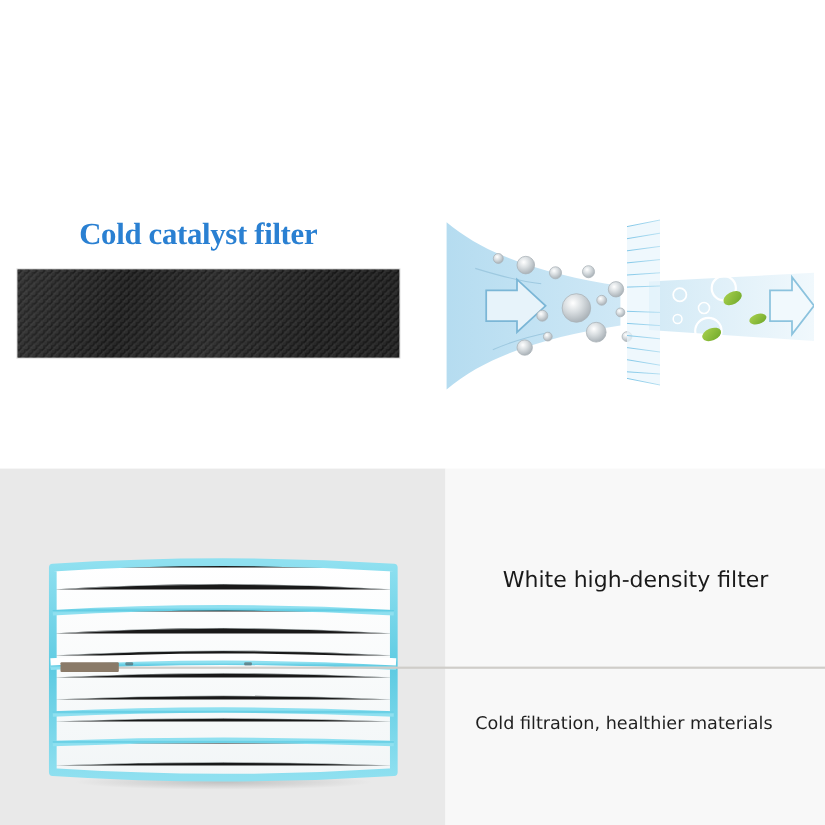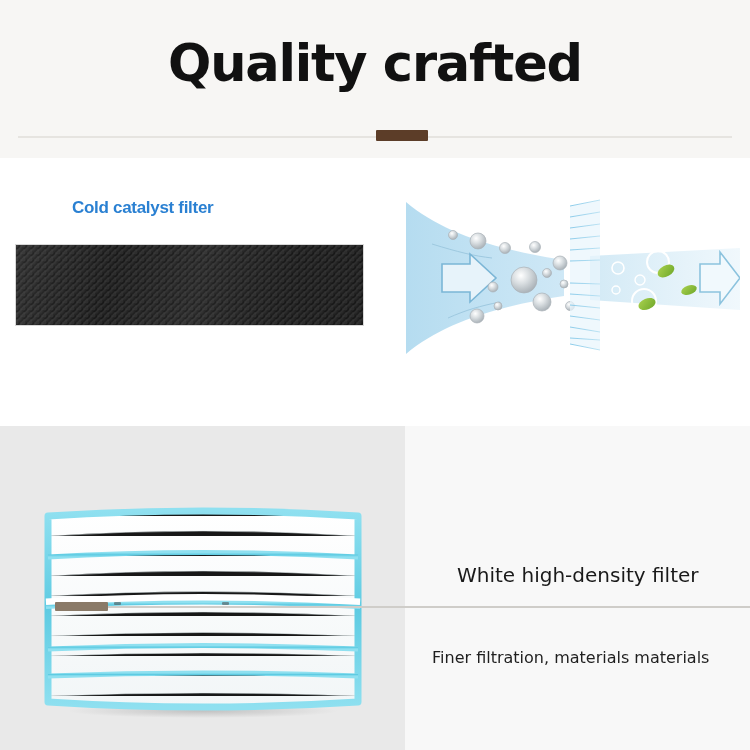--- a/index.html
+++ b/index.html
@@ -45,25 +45,25 @@
   }
 
   
   .sec1 {
     position:absolute; left:0; top:158px;
     width:750px; height:268px;
     background:#ffffff;
   }
   .sec1-title {
     position:absolute; left:72px; top:40px;
-    font-size:17px;
+    font-size:28px;
     font-weight:bold;
     color:#2a80d2;
     letter-spacing:-0.3px;
-    font-family:Liberation Sans, sans-serif;
+    font-family:Liberation Serif, serif;
     white-space:nowrap;
   }
 
   
   .carbon-panel {
     position:absolute; left:16px; top:87px;
     width:347px; height:80px;
     background:#2b2b2b;
     overflow:hidden;
     box-shadow:0 0 0 1px #d8d8d8;
@@ -123,21 +123,20 @@
     position:absolute; left:38px; top:78px;
     width:330px; height:215px;
   }
   .sec2-heading {
     position:absolute; left:52px; top:82px;
     width:280px;
     font-size:20px;
     line-height:38px;
     color:#1a1a1a;
     font-family:"DejaVu Sans", sans-serif;
-    margin-top:48px;
   }
   .sec2-divider {
     position:absolute; left:55px; top:606px;
     width:695px; height:2px;
     background:#cfcdc9;
   }
   .sec2-divider-accent {
     position:absolute; left:55px; top:602px;
     width:53px; height:9px;
     background:#8a7a68;
@@ -149,25 +148,20 @@
     color:#1f1f1f;
     font-family:"DejaVu Sans", sans-serif;
     white-space:nowrap;
   }
 </style>
 </head>
 <body>
 
 <div id="page">
 
-  <div class="header">
-    <div class="header-title">Quality crafted</div>
-    <div class="header-rule"></div>
-    <div class="header-accent"></div>
-  </div>
 
   <div class="sec1">
 
     <div class="sec1-title">Cold catalyst filter</div>
 
     <div class="carbon-panel">
       <div class="hex-a"></div>
       <div class="hex-b"></div>
       <div class="sheen"></div>
     </div>
@@ -337,15 +331,15 @@
 
   <div class="sec2-right">
     <div class="sec2-heading">
       <div>White high-density filter</div>
     </div>
   </div>
 
   <div class="sec2-divider"></div>
   <div class="sec2-divider-accent"></div>
 
-  <div class="sec2-sub">Finer filtration, materials materials</div>
+  <div class="sec2-sub">Cold filtration, healthier materials</div>
 
 </div>
 
 </body></html>

